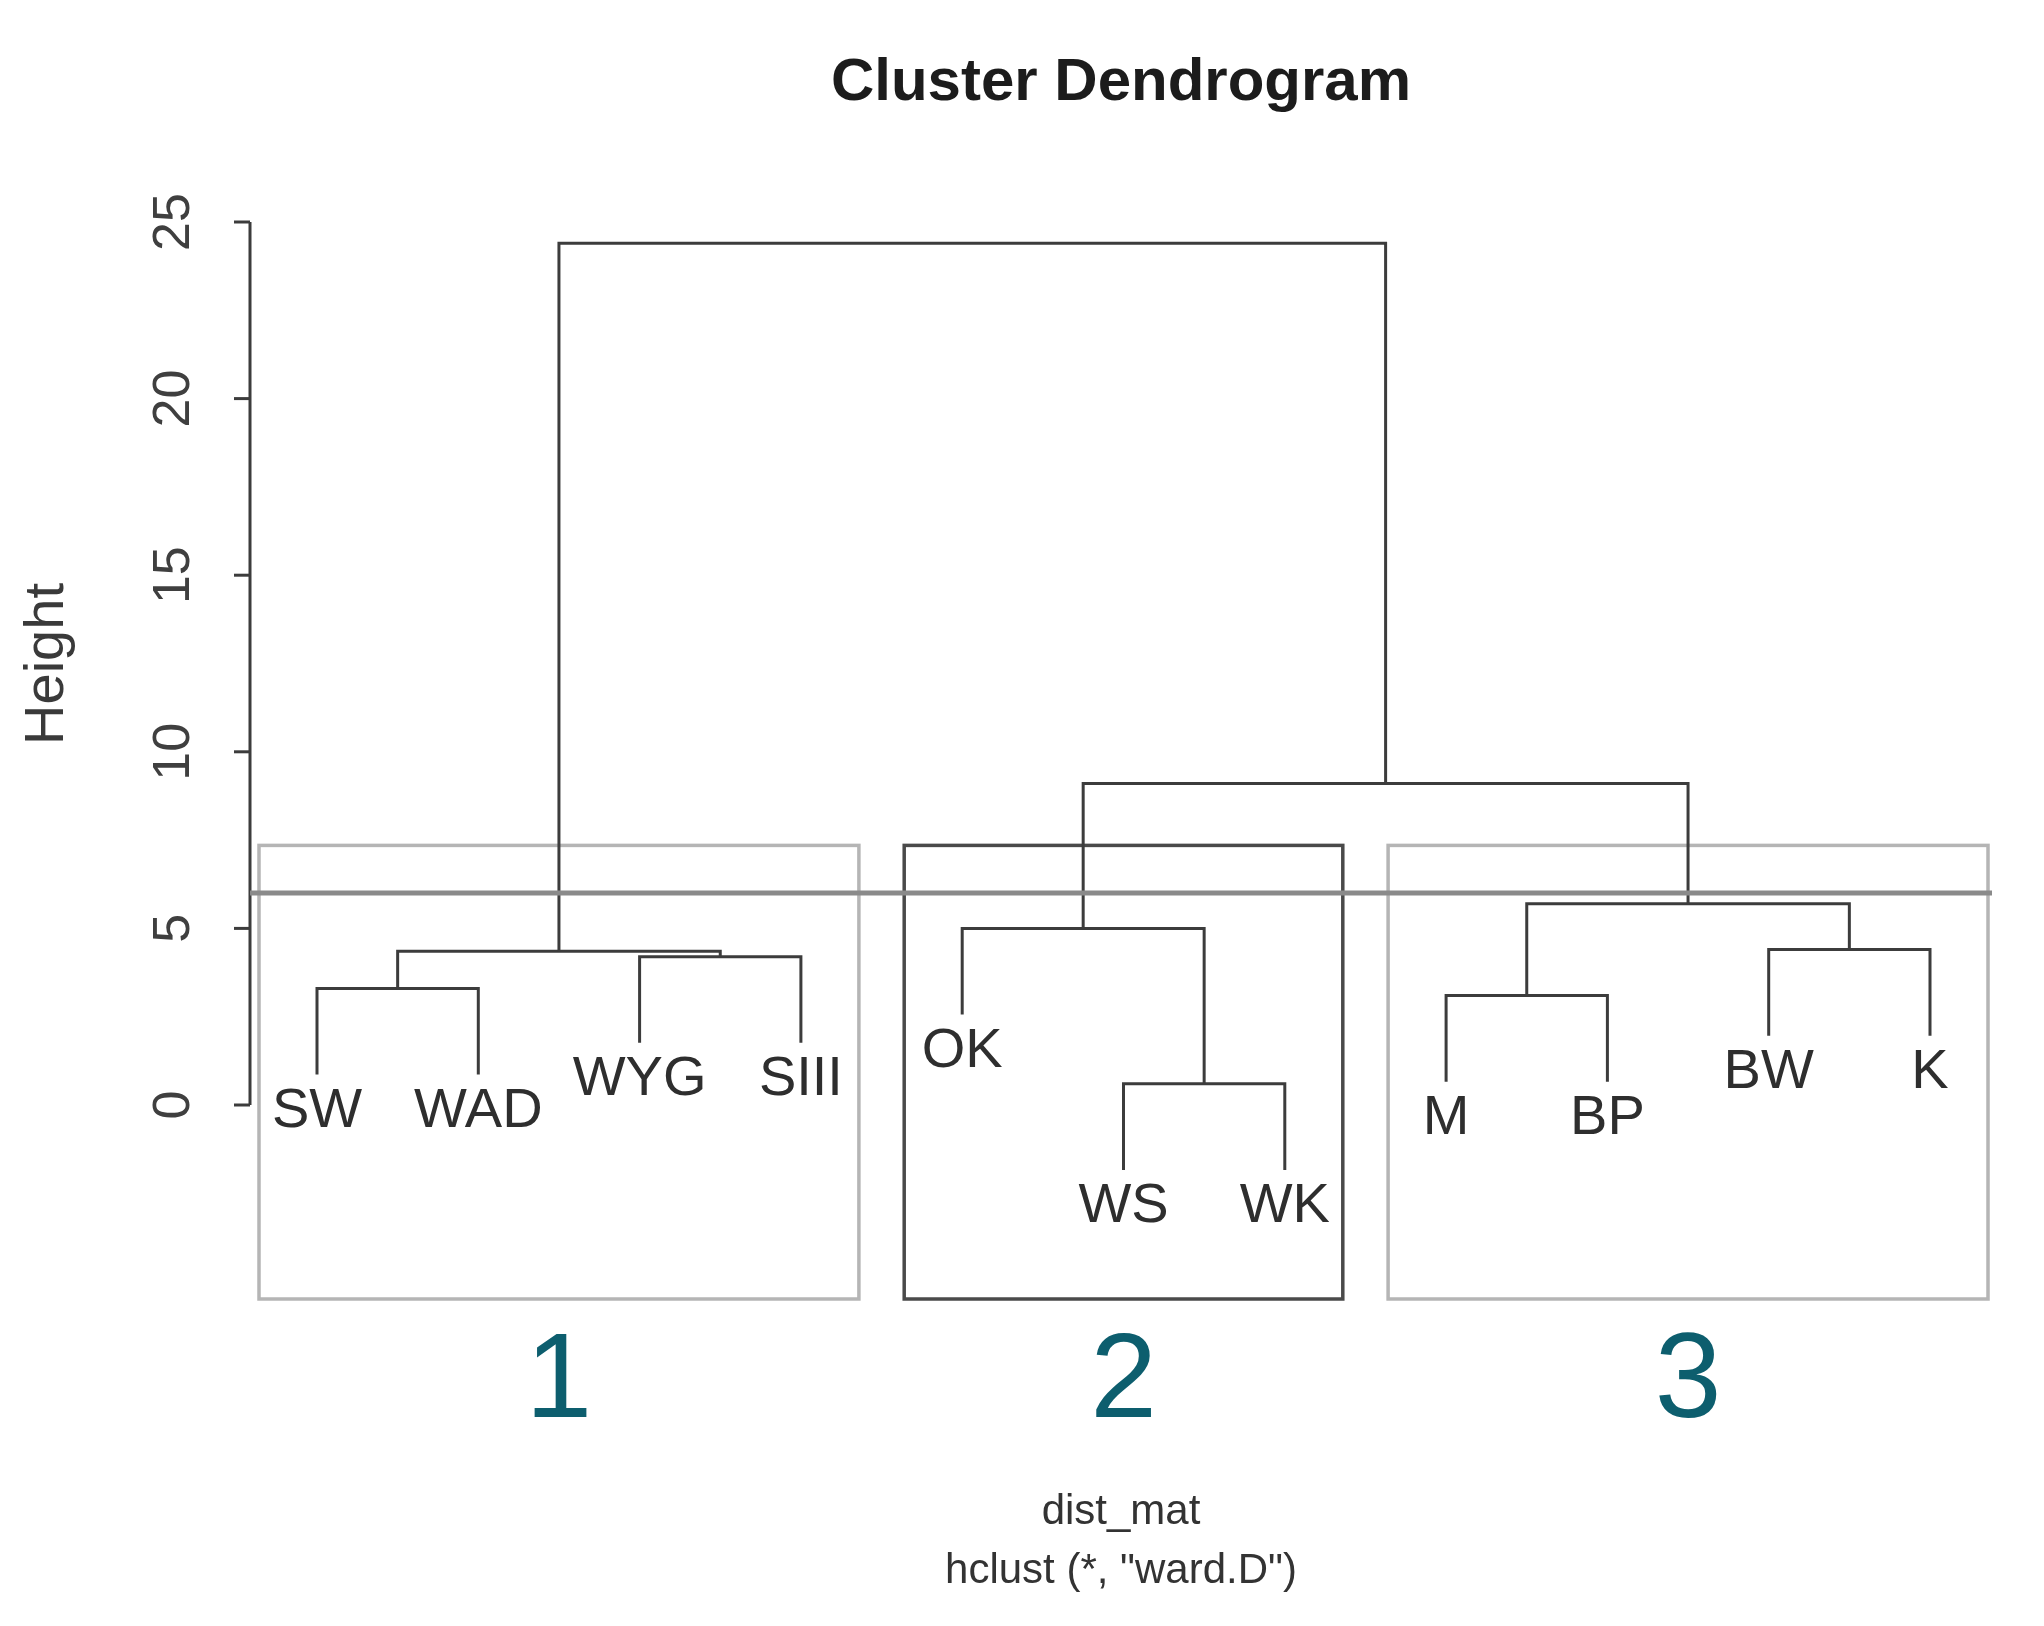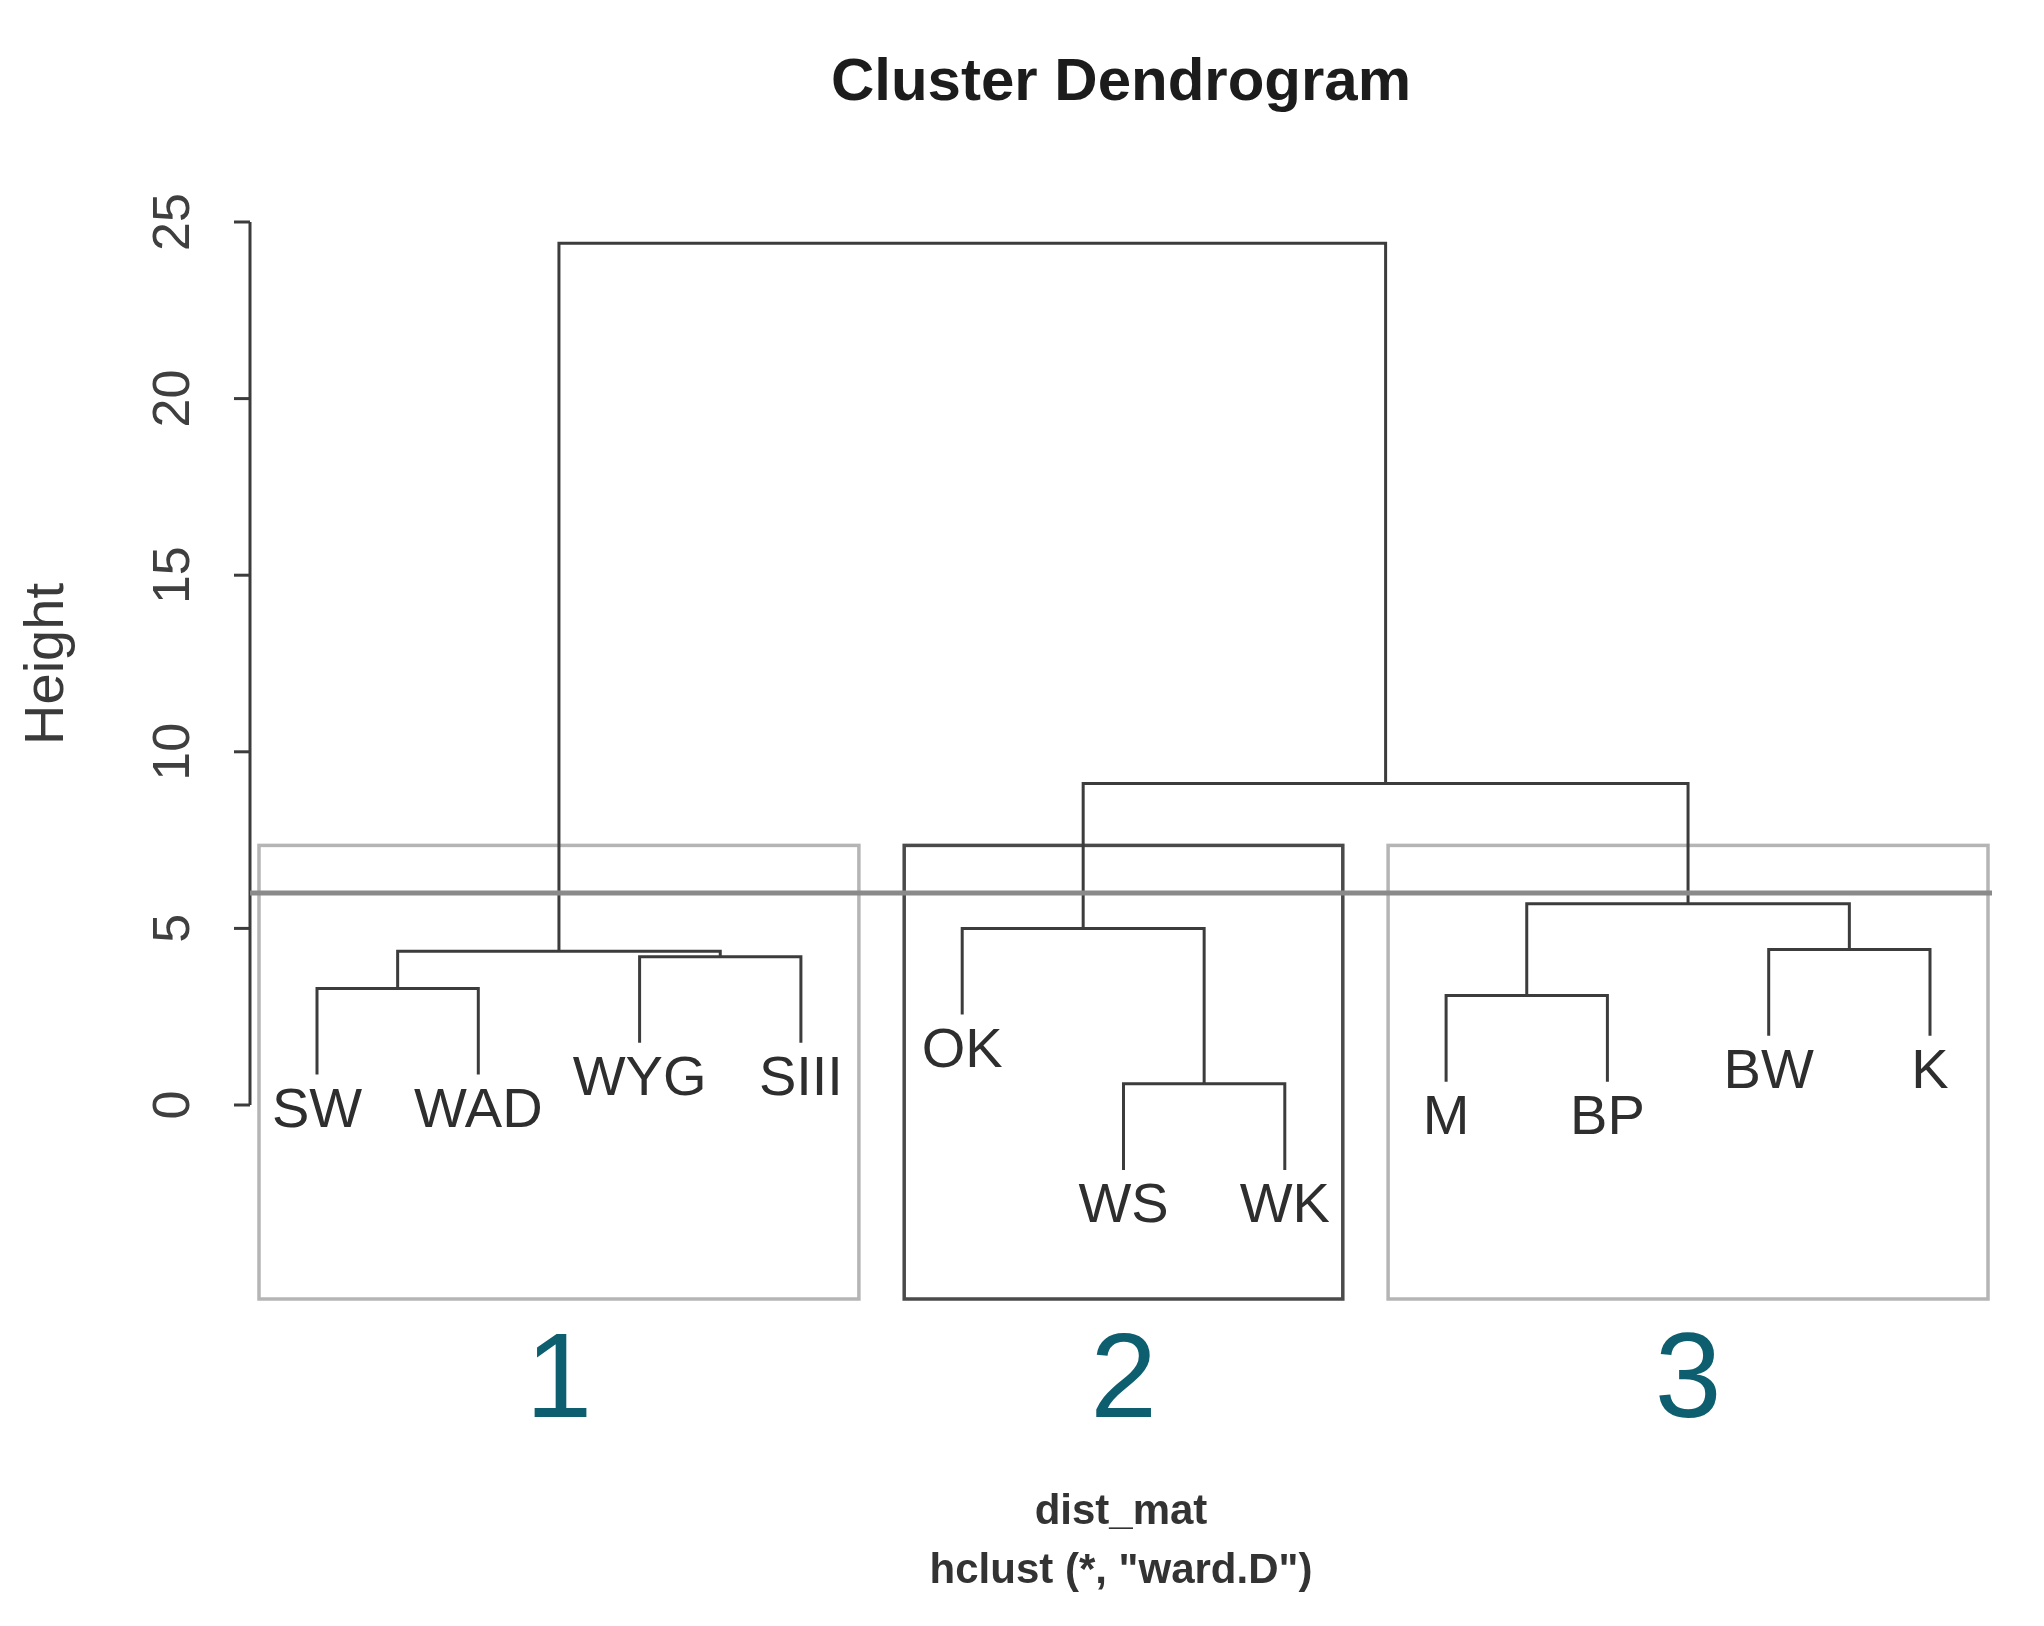--- a/index.html
+++ b/index.html
@@ -3,21 +3,21 @@
 <meta charset="utf-8">
 <style>
   html,body{margin:0;padding:0;background:#ffffff;}
   .fig{position:relative;width:2009px;height:1626px;background:#ffffff;overflow:hidden;
        font-family:"Liberation Sans", sans-serif;}
   .title{position:absolute;left:250px;top:50px;width:1742px;text-align:center;
          font-size:60px;font-weight:bold;color:#1c1c1c;line-height:1;}
   .ylab{position:absolute;left:44px;top:664px;transform:translate(-50%,-50%) rotate(-90deg);
         white-space:nowrap;font-size:56px;color:#3a3a3a;line-height:1;}
   .caption{position:absolute;left:250px;top:1480px;width:1742px;text-align:center;
-           font-size:42px;color:#333333;line-height:59px;font-weight:bold;}
+           font-size:42px;color:#333333;line-height:59px;}
   svg{position:absolute;left:0;top:0;}
   svg text{font-family:"Liberation Sans", sans-serif;}
 </style>
 </head>
 <body>
 
 <div class="fig">
   <div class="title">Cluster Dendrogram</div>
   <div class="ylab">Height</div>
   <svg id="plot" width="2044" height="1626" viewBox="0 0 2044 1626">

